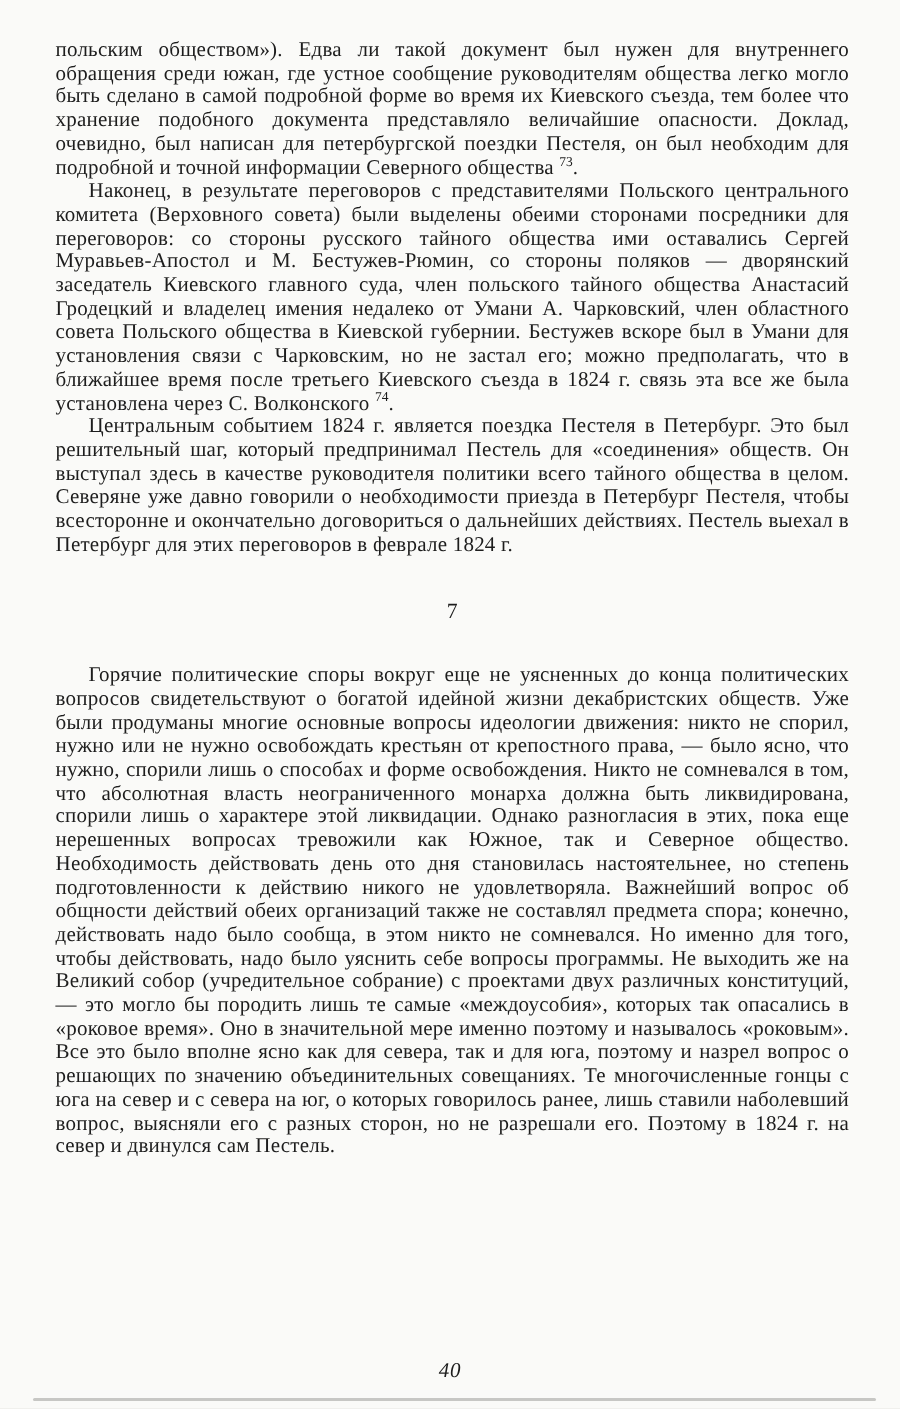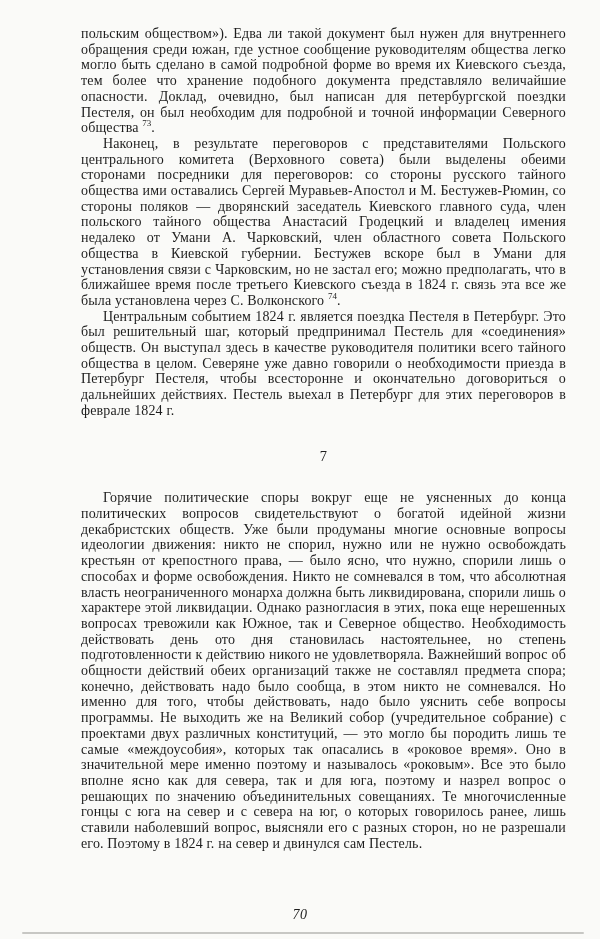--- a/index.html
+++ b/index.html
@@ -17,21 +17,20 @@
     box-sizing: border-box;
     padding: 26px 34px 0 37px;
     font-family: "Liberation Serif", "DejaVu Serif", serif;
     font-size: 14px;
     line-height: 15.7px;
     letter-spacing: 0.15px;
     overflow: hidden;
   }
   .text-block {
     text-align: justify;
-    margin-left: 44px;
   }
   p.para {
     margin: 0;
     text-indent: 22px;
   }
   p.para.no-indent {
     text-indent: 0;
   }
   sup.fnref {
     font-size: 9px;
@@ -69,15 +68,15 @@
 <body>
 
 <div class="scan-page">
   <div class="text-block">
     <p class="para no-indent">польским обществом»). Едва ли такой документ был нужен для внутреннего обращения среди южан, где устное сообщение руководителям общества легко могло быть сделано в самой подробной форме во время их Киевского съезда, тем более что хранение подобного документа представляло величайшие опасности. Доклад, очевидно, был написан для петербургской поездки Пестеля, он был необходим для подробной и точной информации Северного общества <sup class="fnref">73</sup>.</p>
     <p class="para">Наконец, в результате переговоров с представителями Польского центрального комитета (Верховного совета) были выделены обеими сторонами посредники для переговоров: со стороны русского тайного общества ими оставались Сергей Муравьев-Апостол и М. Бестужев-Рюмин, со стороны поляков — дворянский заседатель Киевского главного суда, член польского тайного общества Анастасий Гродецкий и владелец имения недалеко от Умани А. Чарковский, член областного совета Польского общества в Киевской губернии. Бестужев вскоре был в Умани для установления связи с Чарковским, но не застал его; можно предполагать, что в ближайшее время после третьего Киевского съезда в 1824 г. связь эта все же была установлена через С. Волконского <sup class="fnref">74</sup>.</p>
     <p class="para">Центральным событием 1824 г. является поездка Пестеля в Петербург. Это был решительный шаг, который предпринимал Пестель для «соединения» обществ. Он выступал здесь в качестве руководителя политики всего тайного общества в целом. Северяне уже давно говорили о необходимости приезда в Петербург Пестеля, чтобы всесторонне и окончательно договориться о дальнейших действиях. Пестель выехал в Петербург для этих переговоров в феврале 1824 г.</p>
     <div class="section-heading">7</div>
     <p class="para">Горячие политические споры вокруг еще не уясненных до конца политических вопросов свидетельствуют о богатой идейной жизни декабристских обществ. Уже были продуманы многие основные вопросы идеологии движения: никто не спорил, нужно или не нужно освобождать крестьян от крепостного права, — было ясно, что нужно, спорили лишь о способах и форме освобождения. Никто не сомневался в том, что абсолютная власть неограниченного монарха должна быть ликвидирована, спорили лишь о характере этой ликвидации. Однако разногласия в этих, пока еще нерешенных вопросах тревожили как Южное, так и Северное общество. Необходимость действовать день ото дня становилась настоятельнее, но степень подготовленности к действию никого не удовлетворяла. Важнейший вопрос об общности действий обеих организаций также не составлял предмета спора; конечно, действовать надо было сообща, в этом никто не сомневался. Но именно для того, чтобы действовать, надо было уяснить себе вопросы программы. Не выходить же на Великий собор (учредительное собрание) с проектами двух различных конституций, — это могло бы породить лишь те самые «междоусобия», которых так опасались в «роковое время». Оно в значительной мере именно поэтому и называлось «роковым». Все это было вполне ясно как для севера, так и для юга, поэтому и назрел вопрос о решающих по значению объединительных совещаниях. Те многочисленные гонцы с юга на север и с севера на юг, о которых говорилось ранее, лишь ставили наболевший вопрос, выясняли его с разных сторон, но не разрешали его. Поэтому в 1824 г. на север и двинулся сам Пестель.</p>
   </div>
-  <div class="page-number">70</div>
+  <div class="page-number">40</div>
   <div class="scan-edge"></div>
 </div>
 
 </body></html>

